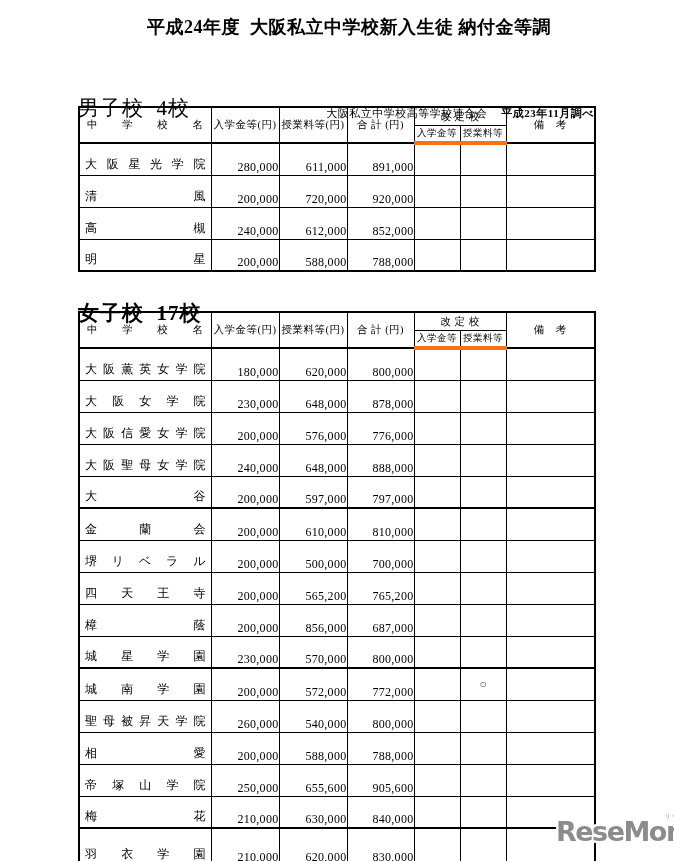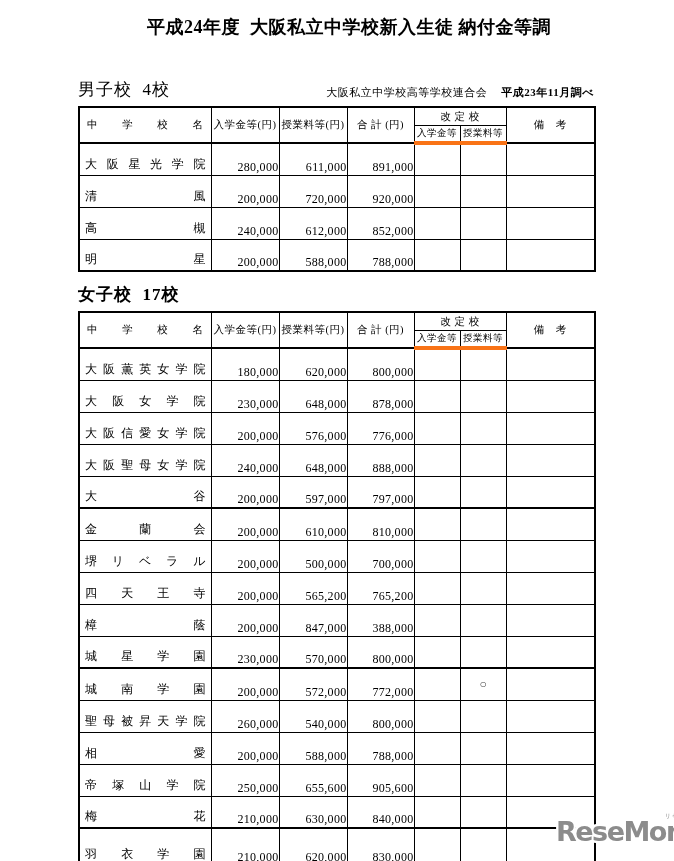--- a/index.html
+++ b/index.html
@@ -12,21 +12,21 @@
     position:absolute; top:15px; left:12px; width:100%;
     text-align:center; font-size:18px; font-weight:bold; letter-spacing:0.5px;
     white-space:pre;
   }
   .section-bar {
     position:absolute; left:78px; width:516px;
     display:flex; align-items:flex-end;
   }
   .section-bar.boys { top:78px; }
   .section-bar.girls { top:283px;font-weight:bold; }
-  .section-label { font-size:17px; letter-spacing:1px; white-space:pre; }
+  .section-label { font-size:21px; letter-spacing:1px; white-space:pre;margin-top:16px; }
   .org-label { margin-left:auto; font-size:11px; letter-spacing:0.5px; padding-bottom:1px; }
   .survey-label { font-size:11px; font-weight:bold; margin-left:14px; letter-spacing:0.5px; padding-bottom:1px; }
 
   table.fees {
     position:absolute; left:78px; width:516px;
     border-collapse:collapse; table-layout:fixed;
     border:2px solid #000;
   }
   table.fees.boys { top:106px; }
   table.fees.girls { top:311px; }
@@ -337,22 +337,22 @@
           <td class="remarks"></td>
         </tr>
         <tr>
           <td class="name">
             <div class="chars">
               <span>樟</span>
               <span>蔭</span>
             </div>
           </td>
           <td class="num">200,000</td>
-          <td class="num">847,000</td>
-          <td class="num">388,000</td>
+          <td class="num">856,000</td>
+          <td class="num">687,000</td>
           <td class="rev"></td>
           <td class="rev"></td>
           <td class="remarks"></td>
         </tr>
         <tr class="group-end">
           <td class="name">
             <div class="chars">
               <span>城</span>
               <span>星</span>
               <span>学</span>

